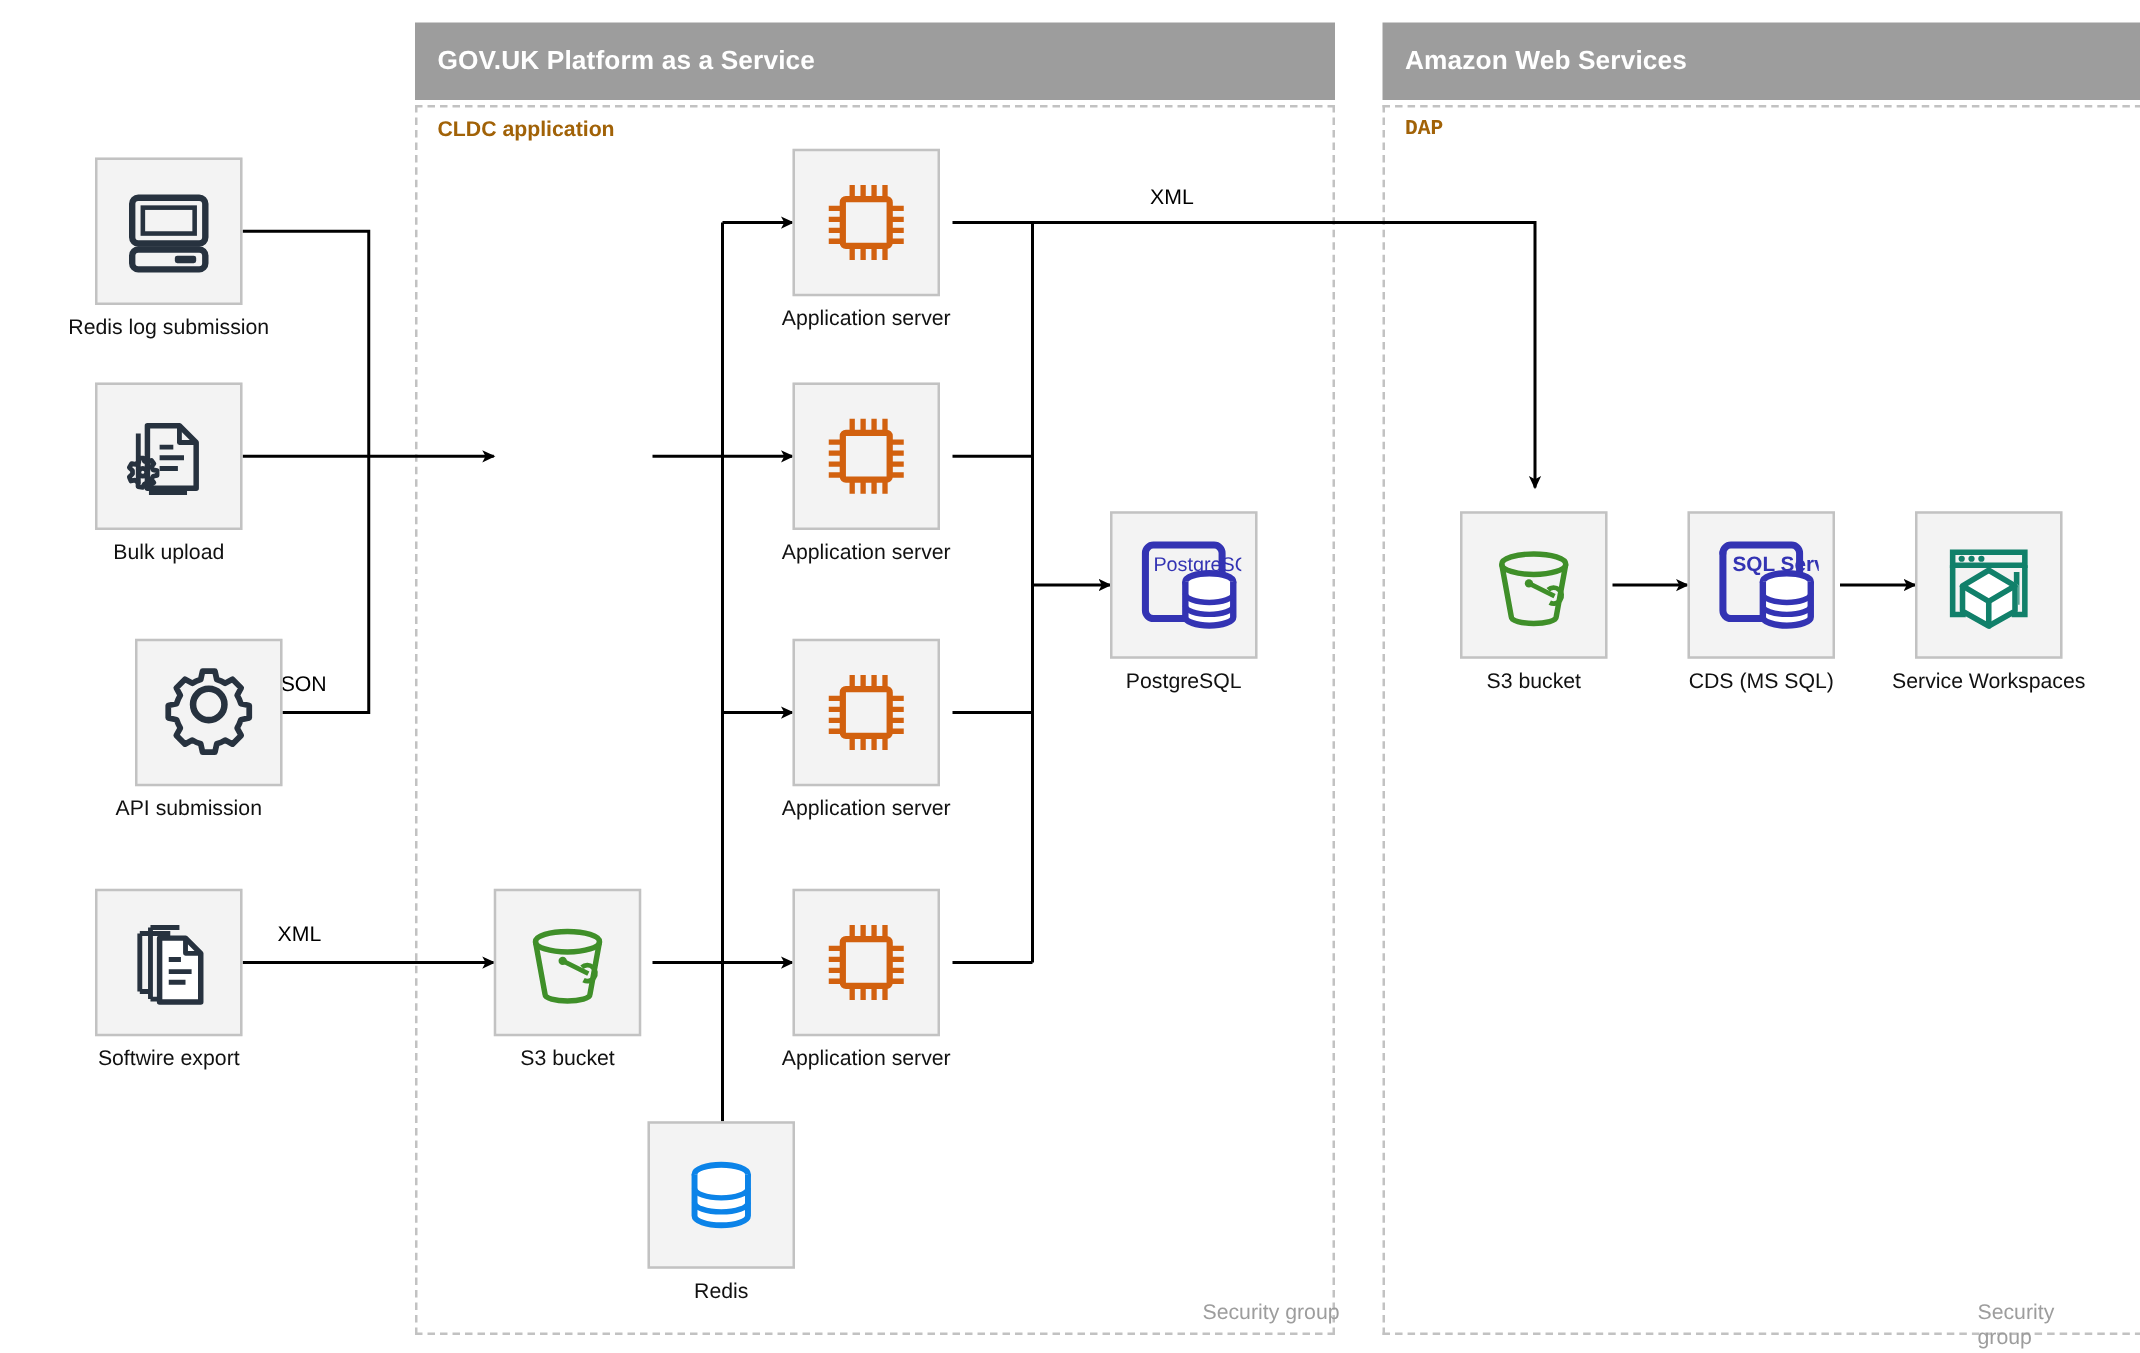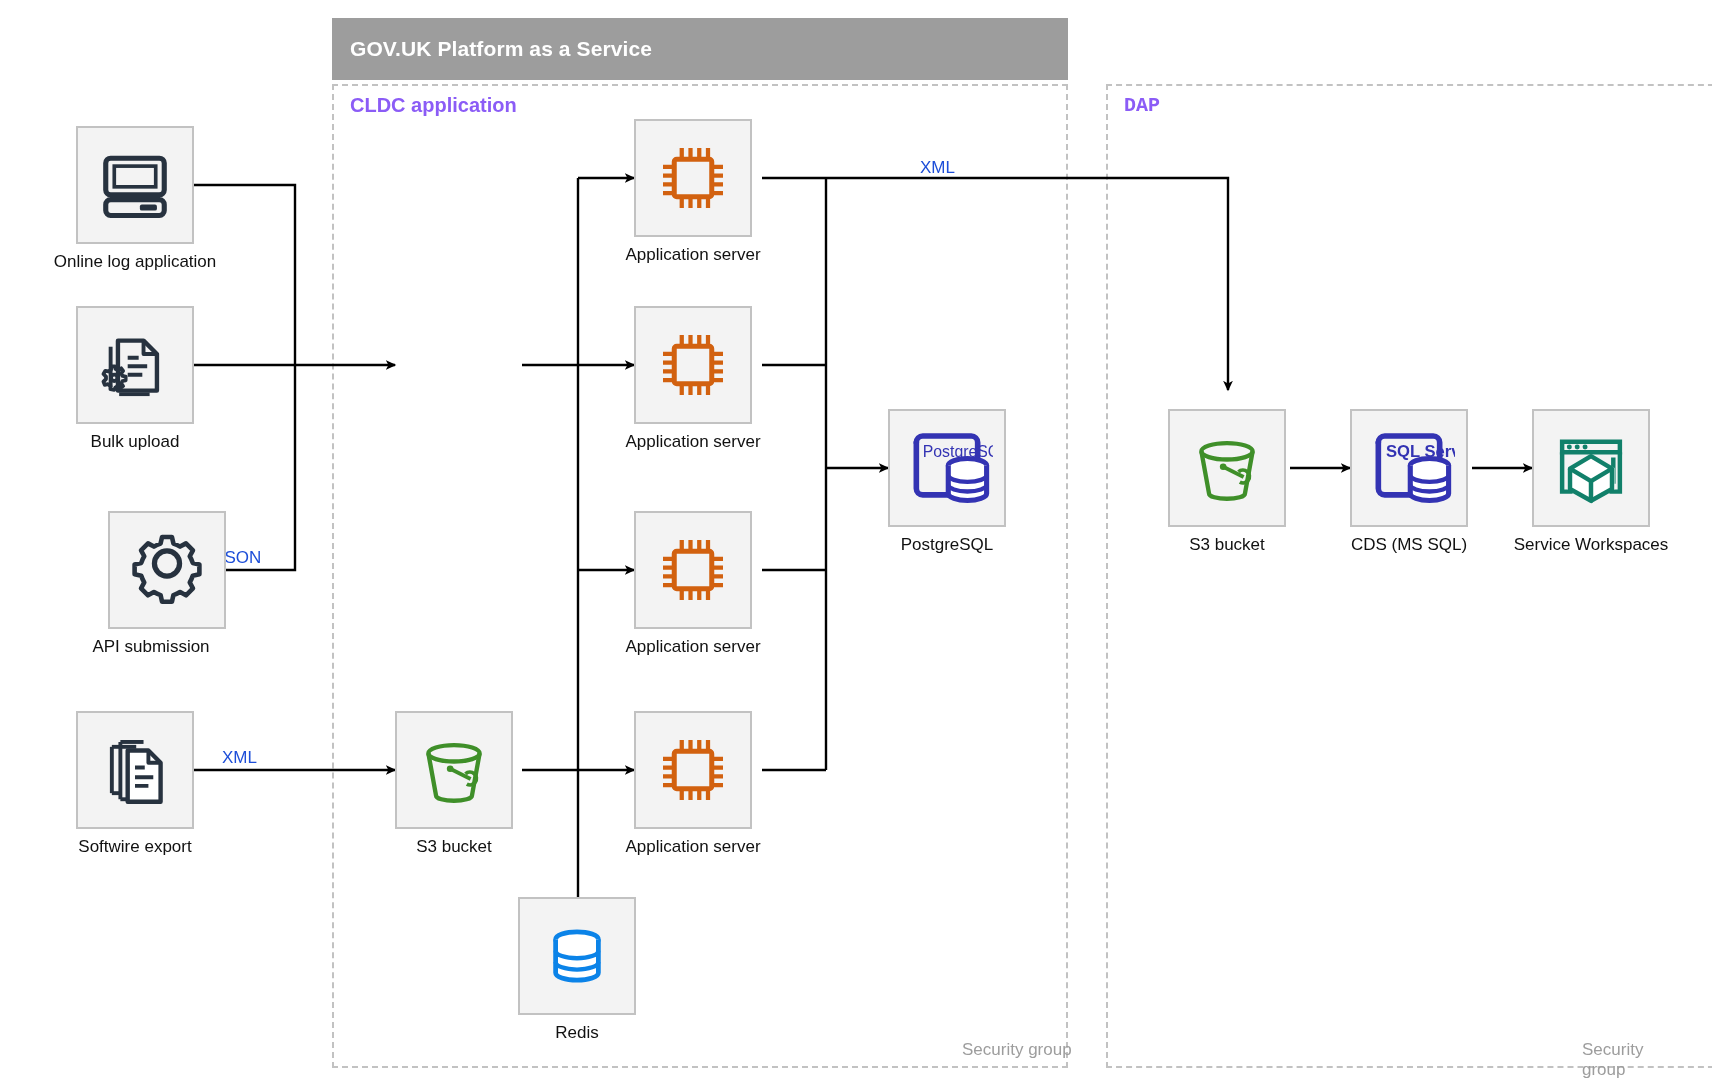--- a/index.html
+++ b/index.html
@@ -8,49 +8,52 @@
 
   
   .group-header{
     position:absolute;background:#9d9d9d;color:#ffffff;
     font-weight:bold;font-size:21px;letter-spacing:.1px;
     display:flex;align-items:center;padding-left:18px;box-sizing:border-box;
   }
   
   .sec-box{position:absolute;border:2px dashed #c2c2c2;box-sizing:border-box;background:transparent;}
   .sec-label{position:absolute;color:#9d9d9d;font-size:17px;margin-left:24px;}
-  .sub-label{position:absolute;color:#8b5cf6;font-weight:bold;font-size:20px;}
+  .sub-label{position:absolute;color:#a16207;font-weight:bold;font-size:17px;}
 
   
   .node{position:absolute;}
   .node .tile{
     width:118px;height:118px;background:#f3f3f3;border:2px solid #c2c2c2;
     box-sizing:border-box;display:flex;align-items:center;justify-content:center;
   }
   .node .caption{
     position:absolute;top:126px;left:50%;transform:translateX(-50%);
     white-space:nowrap;font-size:17px;color:#111111;text-align:center;
   }
-  .edge-label{position:absolute;font-size:17px;color:#1d4ed8;white-space:nowrap;margin-top:10px;}
+  .edge-label{position:absolute;font-size:17px;color:#000000;white-space:nowrap;}
 
   svg.wires{position:absolute;left:0;top:0;width:1712px;height:1082px;pointer-events:none;}
   .wire{stroke:#000000;stroke-width:2.4;fill:none;}
 </style>
 </head>
 <body>
 
 <div id="canvas">
 
   <div class="group-header" style="left:332px;top:18px;width:736px;height:62px;">
     <span>GOV.UK Platform as a Service</span>
   </div>
   <div class="sec-box" style="left:332px;top:84px;width:736px;height:984px;"></div>
   <div class="sub-label" style="left:350px;top:94px;">CLDC application</div>
   <div class="sec-label" style="left:938px;top:1040px;">Security group</div>
 
+  <div class="group-header" style="left:1106px;top:18px;width:606px;height:62px;">
+    <span>Amazon Web Services</span>
+  </div>
   <div class="sec-box" style="left:1106px;top:84px;width:628px;height:984px;"></div>
   <div class="sub-label" style="left:1124px;top:94px;font-family:Liberation Mono, monospace;">DAP</div>
   <div class="sec-label" style="left:1558px;top:1040px;">Security group</div>
 
   <svg class="wires" viewBox="0 0 1712 1082">
     <defs>
       <marker id="ah" markerWidth="11" markerHeight="11" refX="9.2" refY="5.5" orient="auto" markerUnits="userSpaceOnUse">
         <path d="M0,0.6 L10.5,5.5 L0,10.4 L2.6,5.5 Z" fill="#000000"></path>
       </marker>
     </defs>
@@ -93,21 +96,21 @@
 
   <div class="node" style="left:76px;top:126px;">
     <div class="tile">
       <svg width="78" height="78" viewBox="0 0 64 64">
         <rect x="8" y="10" width="48" height="30" rx="4" fill="none" stroke="#27323f" stroke-width="4.2"></rect>
         <rect x="15" y="16.5" width="34" height="17" fill="none" stroke="#27323f" stroke-width="3"></rect>
         <rect x="8" y="44" width="48" height="13" rx="4" fill="none" stroke="#27323f" stroke-width="4.2"></rect>
         <rect x="36" y="48" width="14" height="5" rx="1.6" fill="#27323f"></rect>
       </svg>
     </div>
-    <div class="caption">Online log application</div>
+    <div class="caption">Redis log submission</div>
   </div>
 
   <div class="node" style="left:76px;top:306px;">
     <div class="tile">
       <svg width="78" height="78" viewBox="0 0 64 64">
         <path d="M18 12 H39 L50 23 V53 H18 Z" fill="none" stroke="#27323f" stroke-width="3.6" stroke-linejoin="round"></path>
         <path d="M39 12 V23 H50" fill="none" stroke="#27323f" stroke-width="3.2" stroke-linejoin="round"></path>
         <path d="M12 17 V50" fill="none" stroke="#27323f" stroke-width="3.2"></path>
         <path d="M26 26 H35 M26 33 H42 M26 40 H38" stroke="#27323f" stroke-width="3.2" stroke-linecap="butt"></path>
         <path d="M19 56 H44" stroke="#27323f" stroke-width="3"></path>

